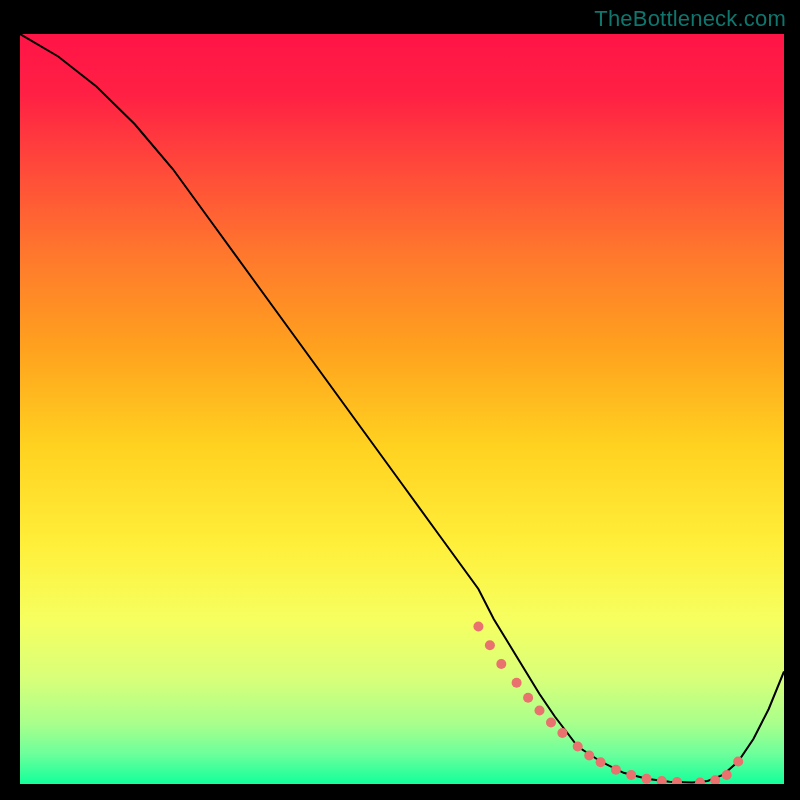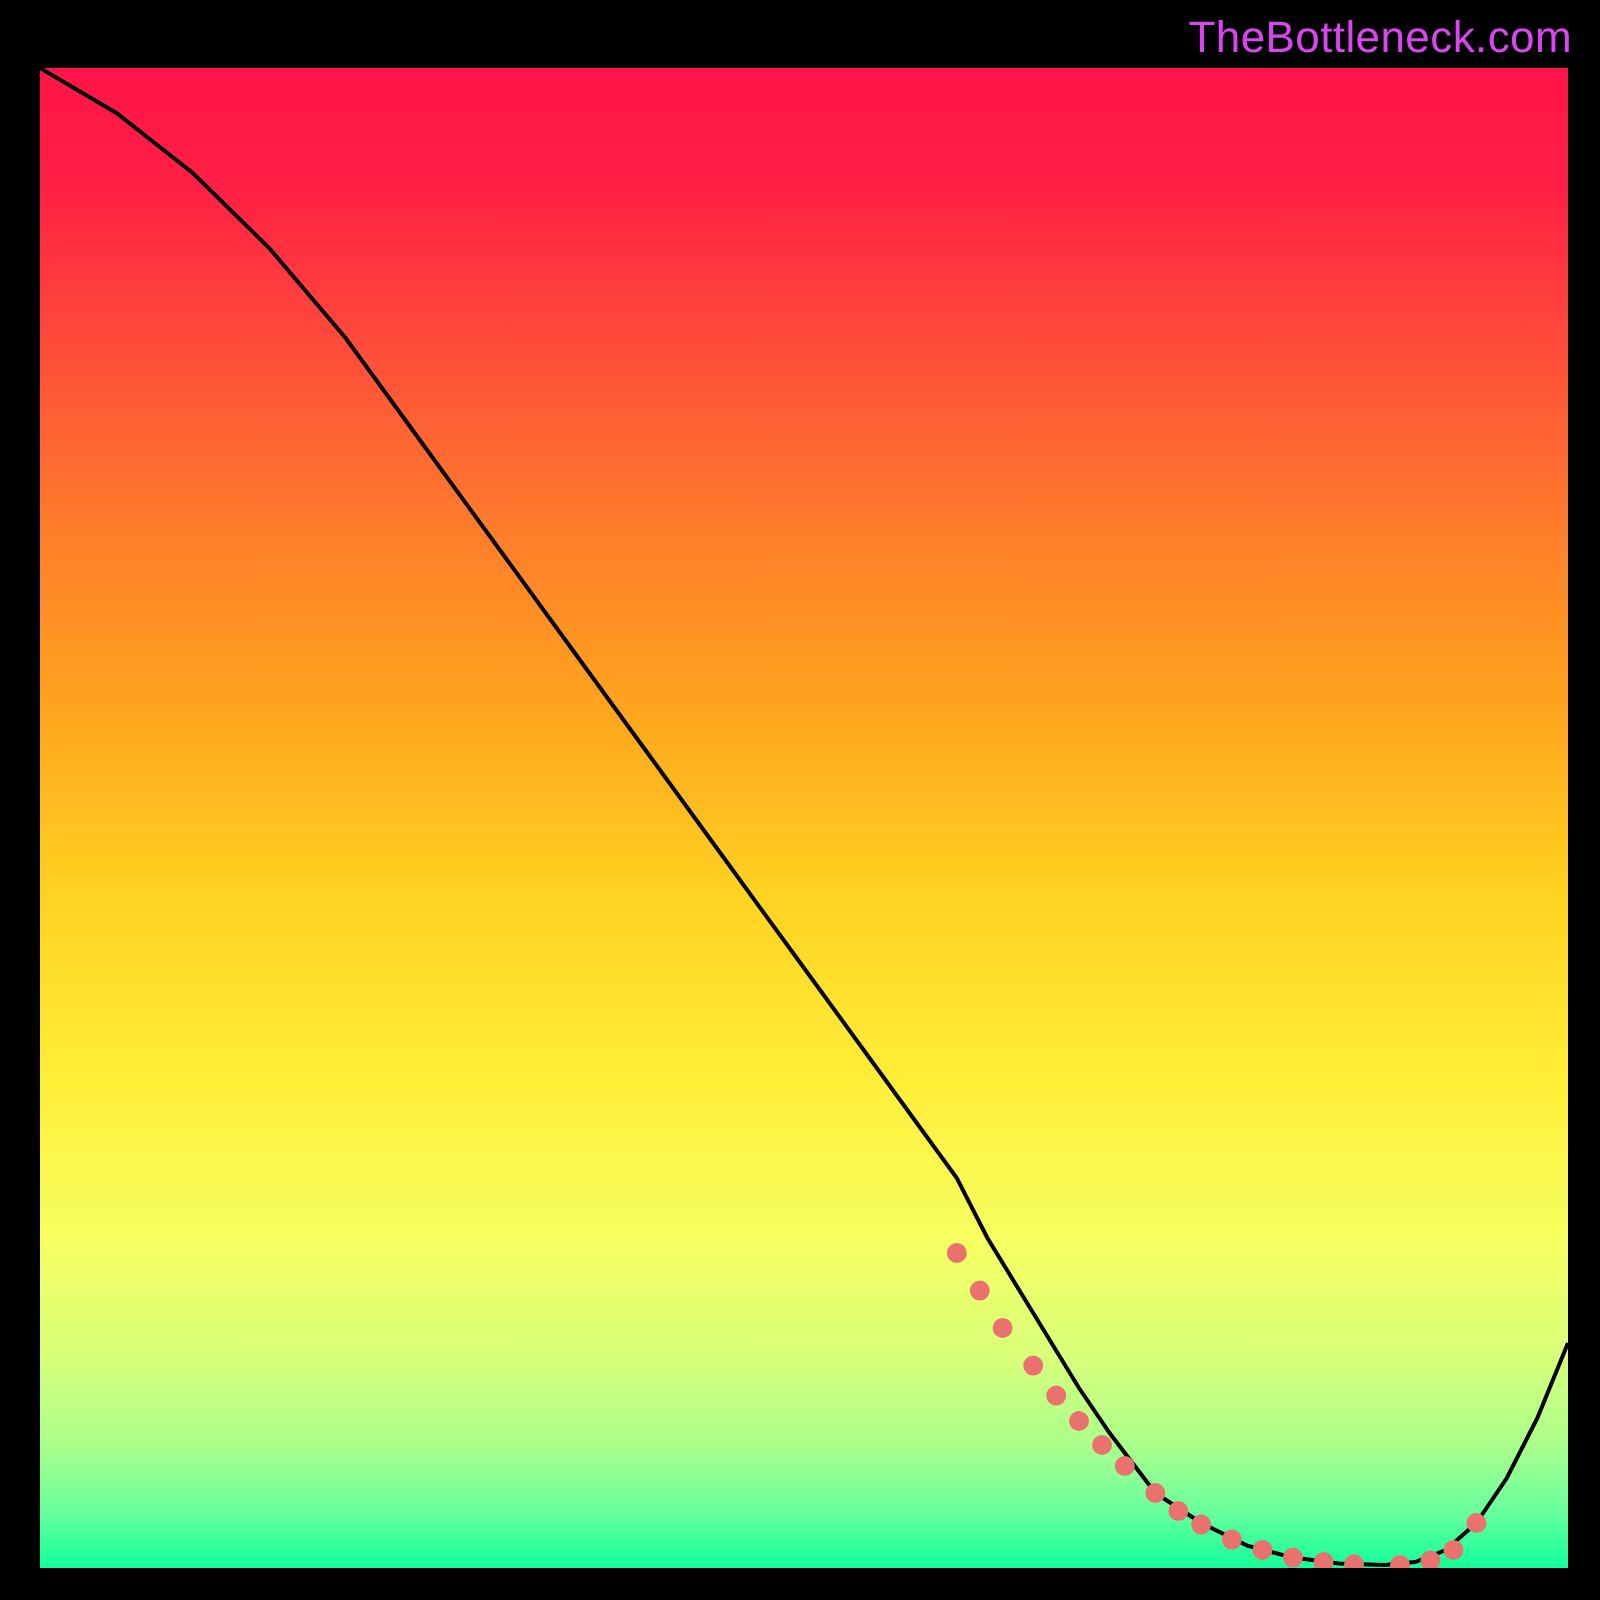--- a/index.html
+++ b/index.html
@@ -14,21 +14,21 @@
   .frame {
     position: relative;
     width: 800px;
     height: 800px;
     background: #000;
   }
   .watermark {
     position: absolute;
     top: 6px;
     right: 14px;
-    color: #d946ef;
+    color: #0f766e;
     font-size: 22px;
     font-weight: 500;
     letter-spacing: 0.2px;
     user-select: none;
   }
   .plot {
     position: absolute;
     left: 20px;
     top: 34px;
     width: 764px;

